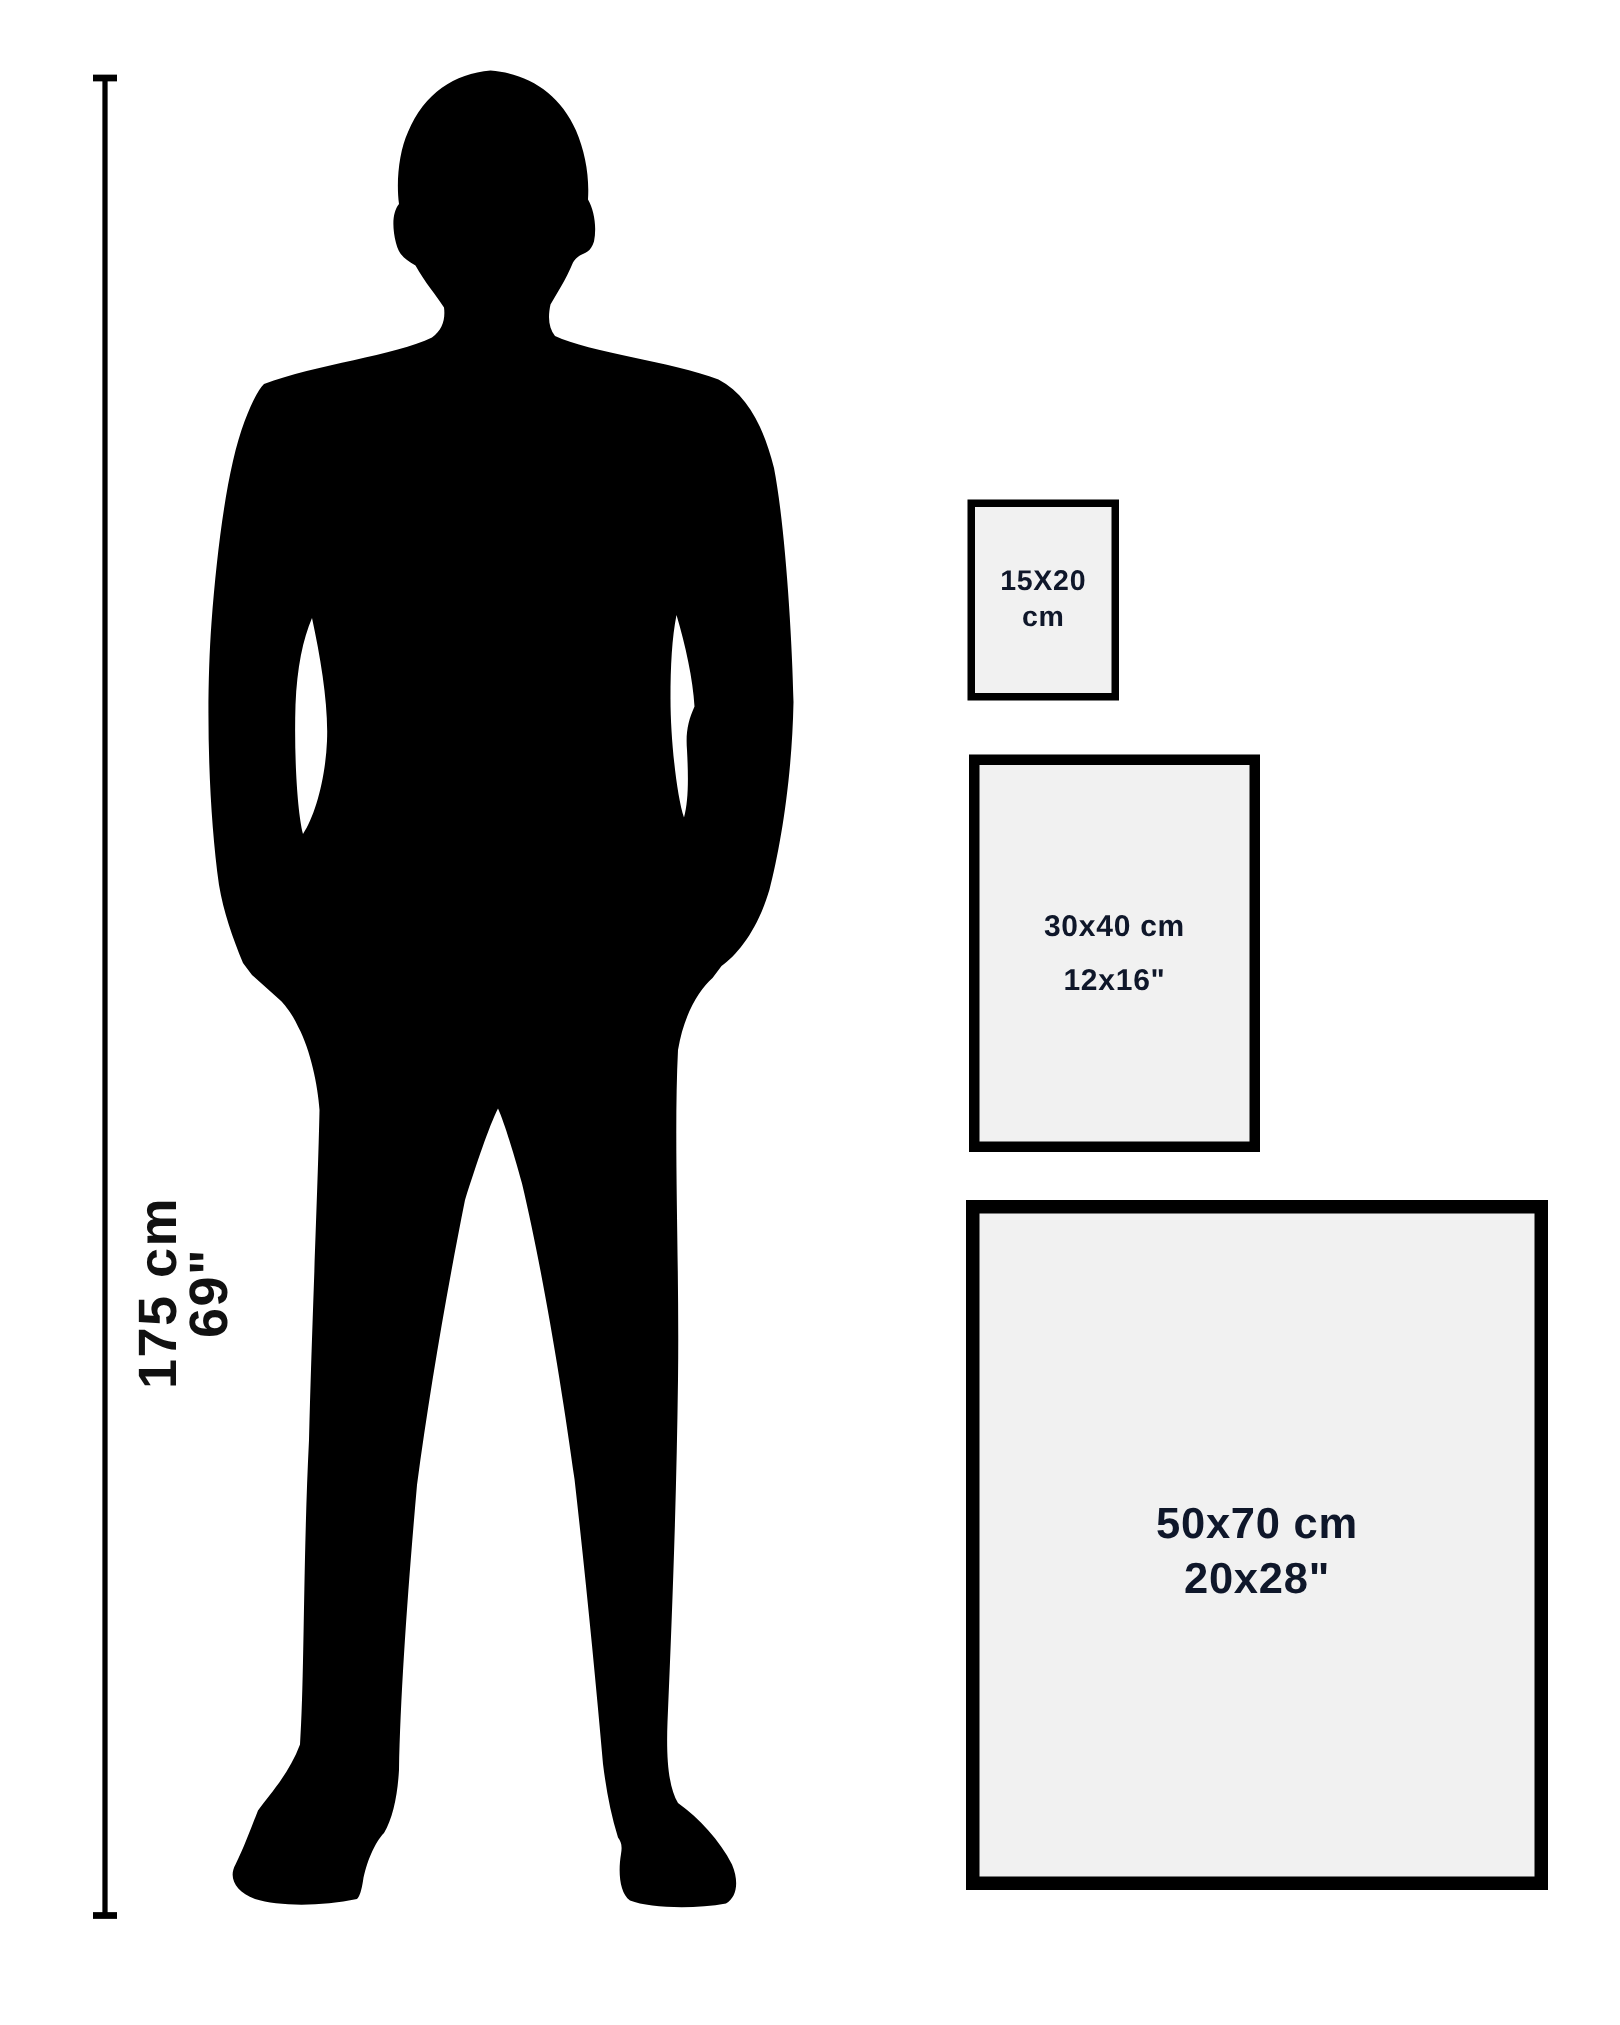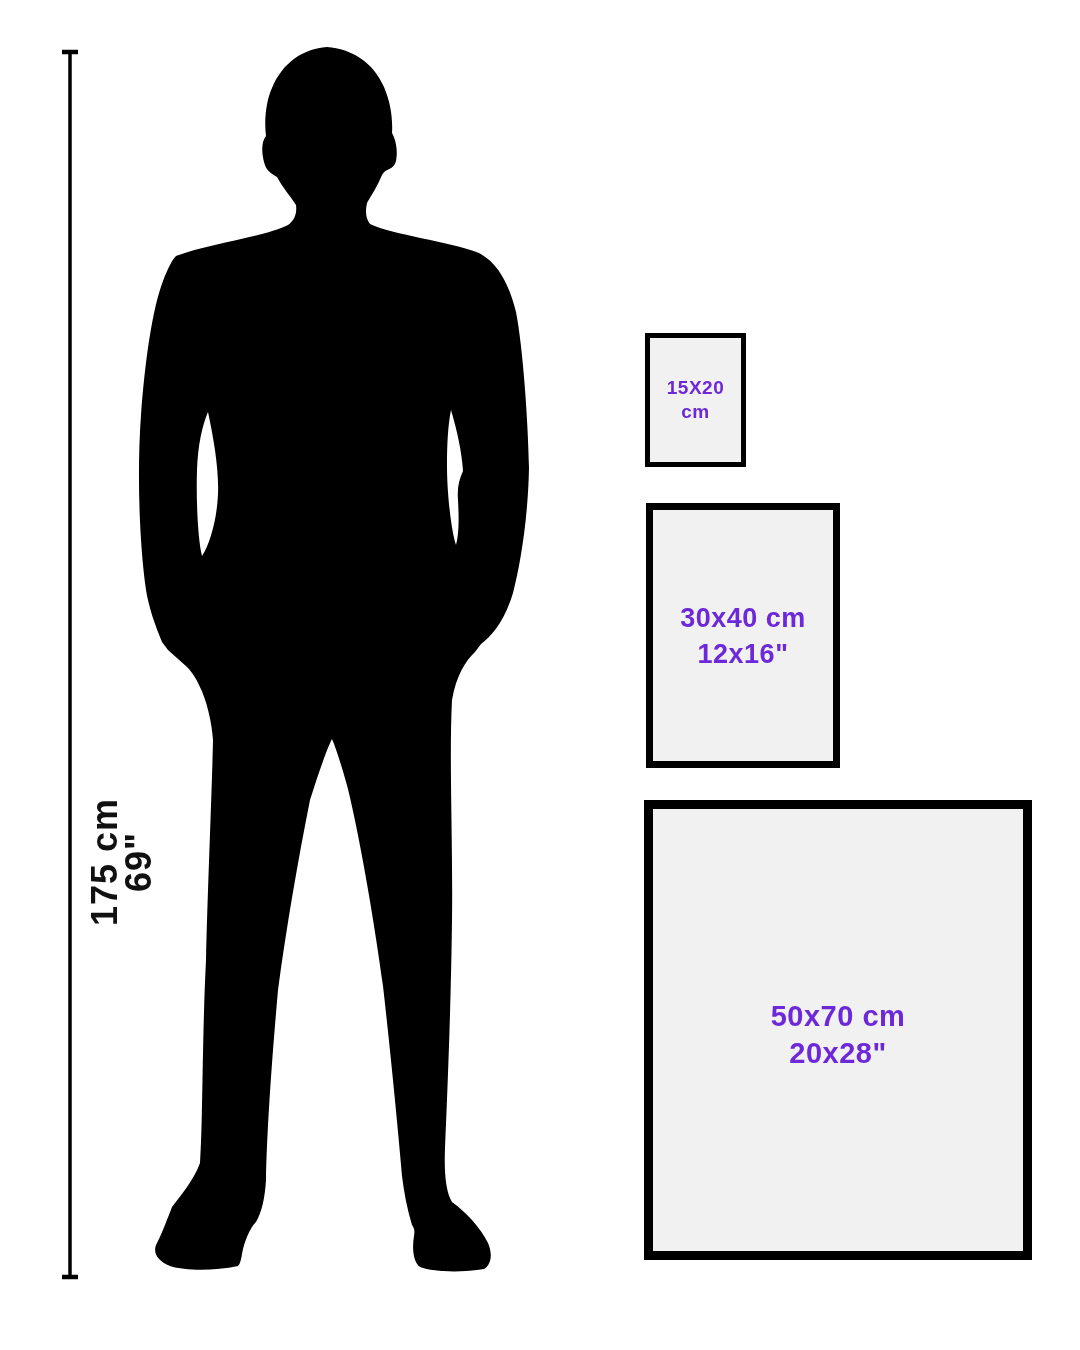--- a/index.html
+++ b/index.html
@@ -39,40 +39,40 @@
   .frame {
     position: absolute;
     background: #f1f1f1;
     border-style: solid;
     border-color: #000000;
     box-sizing: border-box;
     display: flex;
     flex-direction: column;
     align-items: center;
     justify-content: center;
-    color: #6d28d9;
+    color: #0f172a;
     font-weight: bold;
     text-align: center;
   }
   .frame-small {
     left: 645px;
     top: 333px;
     width: 101px;
     height: 134px;
     border-width: 5px;
     font-size: 19px;
     line-height: 24px;
   }
   .frame-medium {
     left: 646px;
     top: 503px;
     width: 194px;
     height: 265px;
     border-width: 7px;
-    font-size: 27px;
+    font-size: 20px;
     line-height: 36px;
   }
   .frame-large {
     left: 644px;
     top: 800px;
     width: 388px;
     height: 460px;
     border-width: 9px;
     font-size: 29px;
     line-height: 37px;

